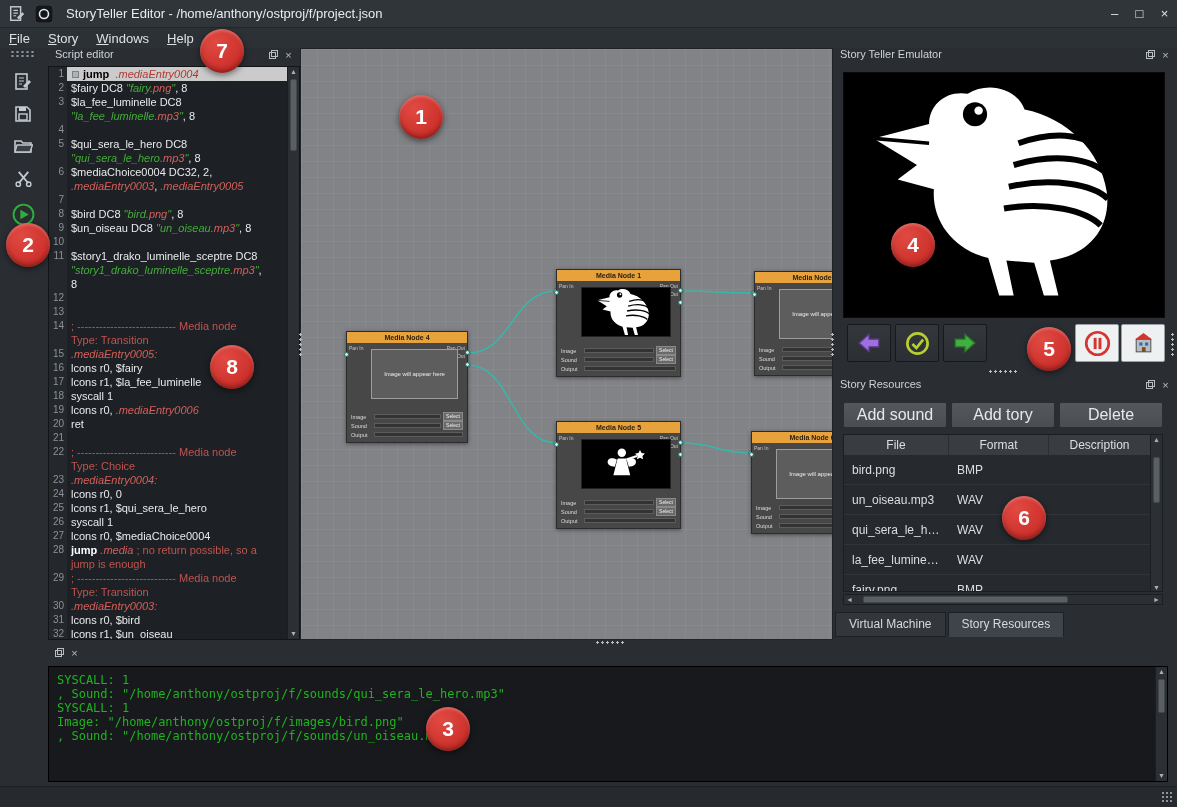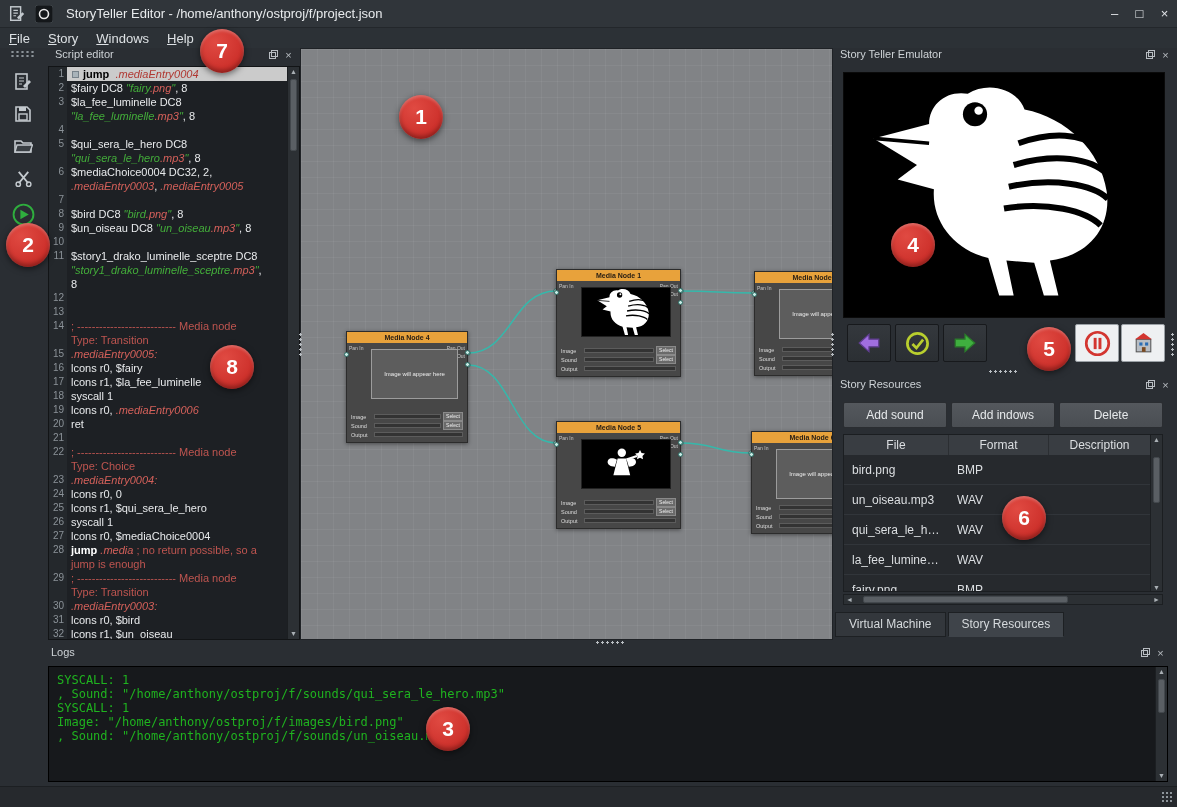--- a/index.html
+++ b/index.html
@@ -71,21 +71,21 @@
   
   #emu-header{left:833px;top:48px;width:344px}
   #emu-screen{position:absolute;left:843px;top:72px;width:322px;height:246px;background:#000;display:flex;align-items:center;justify-content:center;border:1px solid #0a0a0a}
   .embtn{position:absolute;top:324px;width:44px;height:38px;display:flex;align-items:center;justify-content:center;background:linear-gradient(#34383d,#2b2f33);border:1px solid #17191c;border-radius:2px}
   .embtn.light{background:#eef0f2;border:1px solid #9aa0a5}
   #btn-prev{left:847px}#btn-check{left:895px}#btn-next{left:943px}#btn-pause{left:1075px}#btn-home{left:1121px}
 
   
   #res-header{left:833px;top:378px;width:344px}
   #res-buttons{position:absolute;left:843px;top:402px;width:320px;height:26px;display:flex;gap:4px}
-  .resbtn{flex:1;background:linear-gradient(#54585d,#4a4e53);border:1px solid #2a2d31;border-radius:2px;font-size:12px;color:#e6e9eb}
+  .resbtn{flex:1;background:linear-gradient(#54585d,#4a4e53);border:1px solid #2a2d31;border-radius:2px;font-size:16px;color:#e6e9eb}
   #res-table{position:absolute;left:843px;top:434px;width:320px;height:158px;background:#26292d;border:1px solid #1b1e21;overflow:hidden}
   .thead{display:flex;height:20px;background:#393d42}
   .tcell{padding-left:8px;font-size:12px;display:flex;align-items:center;color:#dcdfe2;overflow:hidden;white-space:nowrap}
   .tcell.h{border-right:1px solid #2b2e32;justify-content:center;padding-left:0}
   .c0{width:105px}.c1{width:100px}.c2{width:102px}
   .trow{display:flex;height:30px;border-bottom:1px solid #31353a}
   #table-scroll{top:0;height:158px}
   #res-hscroll{position:absolute;left:843px;top:594px;width:320px;height:11px;background:#2c3034;border:1px solid #1c1f22;display:flex;align-items:center}
   #res-hscroll .sb-arrow{width:11px;line-height:11px}
   .htrack{flex:1;position:relative;height:100%}
@@ -579,21 +579,21 @@
   <span class="picon">
       <svg width="9" height="9" viewBox="0 0 9 9">
         <rect x="0.5" y="2.5" width="6" height="6" fill="none" stroke="#b8bdc2"></rect>
         <rect x="2.5" y="0.5" width="6" height="6" fill="none" stroke="#b8bdc2"></rect>
       </svg>
     </span>
   <span class="picon">×</span>
 </div>
 <div id="res-buttons">
   <button class="resbtn">Add sound</button>
-  <button class="resbtn">Add indows</button>
+  <button class="resbtn">Add tory</button>
   <button class="resbtn">Delete</button>
 </div>
 <div id="res-table">
   <div class="thead">
     <div class="tcell h c0">File</div>
     <div class="tcell h c1">Format</div>
     <div class="tcell h c2">Description</div>
   </div>
   <div id="res-rows">
       <div class="trow">
@@ -634,21 +634,20 @@
       <div class="hthumb"></div>
     </div>
   <span class="sb-arrow">►</span>
 </div>
 <div id="tabs">
   <div class="tab">Virtual Machine</div>
   <div class="tab active">Story Resources</div>
 </div>
 
 <div class="phead" id="logs-header">
-  <span class="ptitle">Logs</span>
   <span class="picon">
       <svg width="9" height="9" viewBox="0 0 9 9">
         <rect x="0.5" y="2.5" width="6" height="6" fill="none" stroke="#b8bdc2"></rect>
         <rect x="2.5" y="0.5" width="6" height="6" fill="none" stroke="#b8bdc2"></rect>
       </svg>
     </span>
   <span class="picon">×</span>
 </div>
 <div id="logs-box">
   <div id="log-lines" style="color: rgb(31, 179, 31);">

